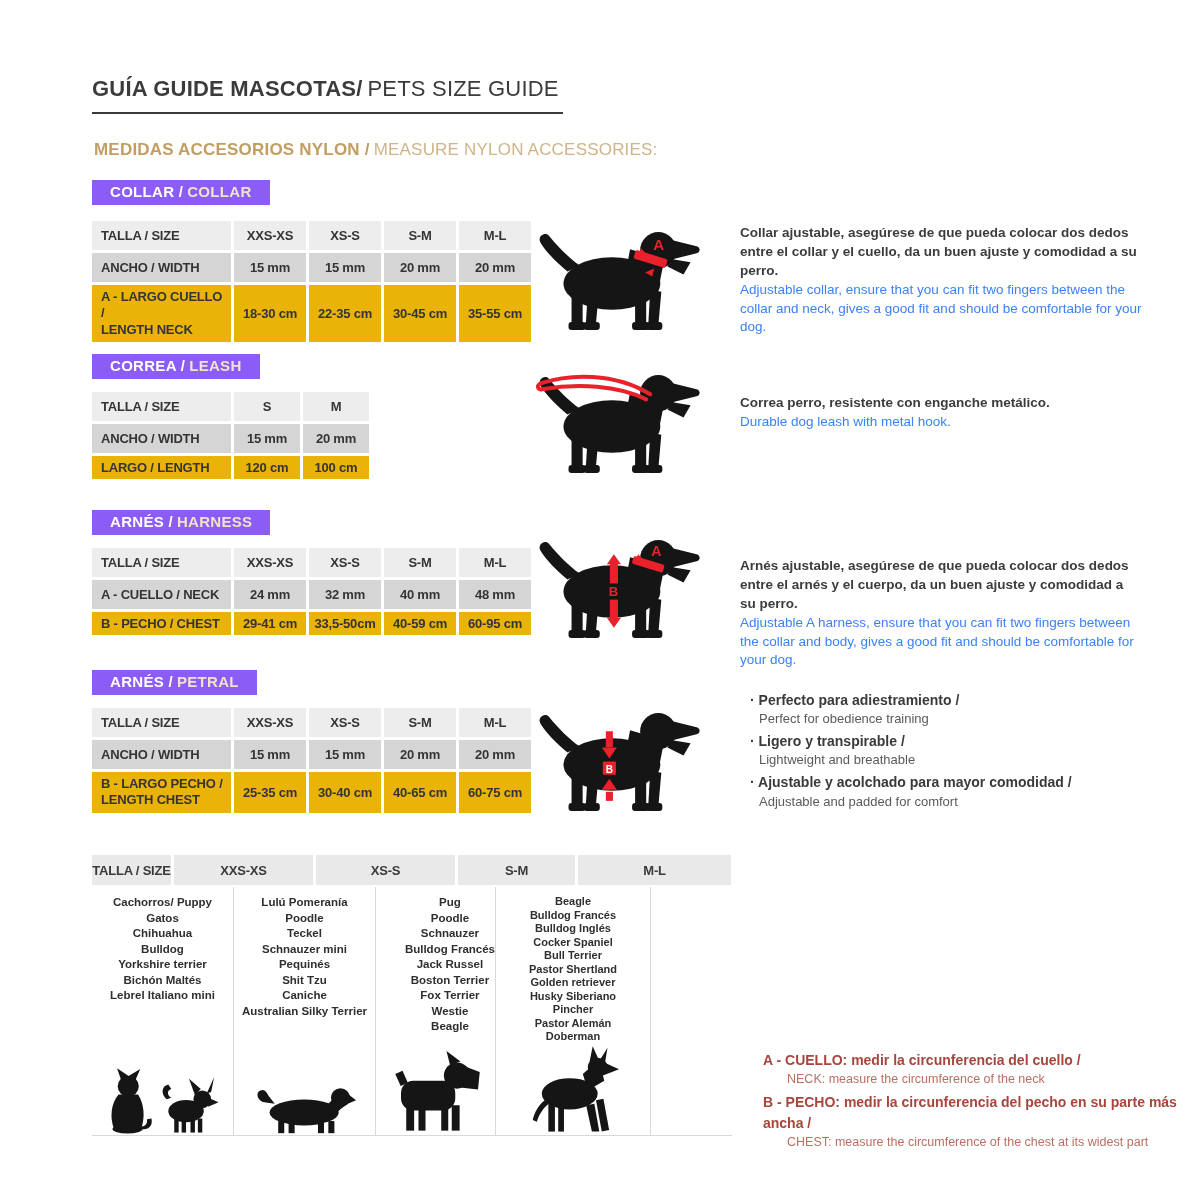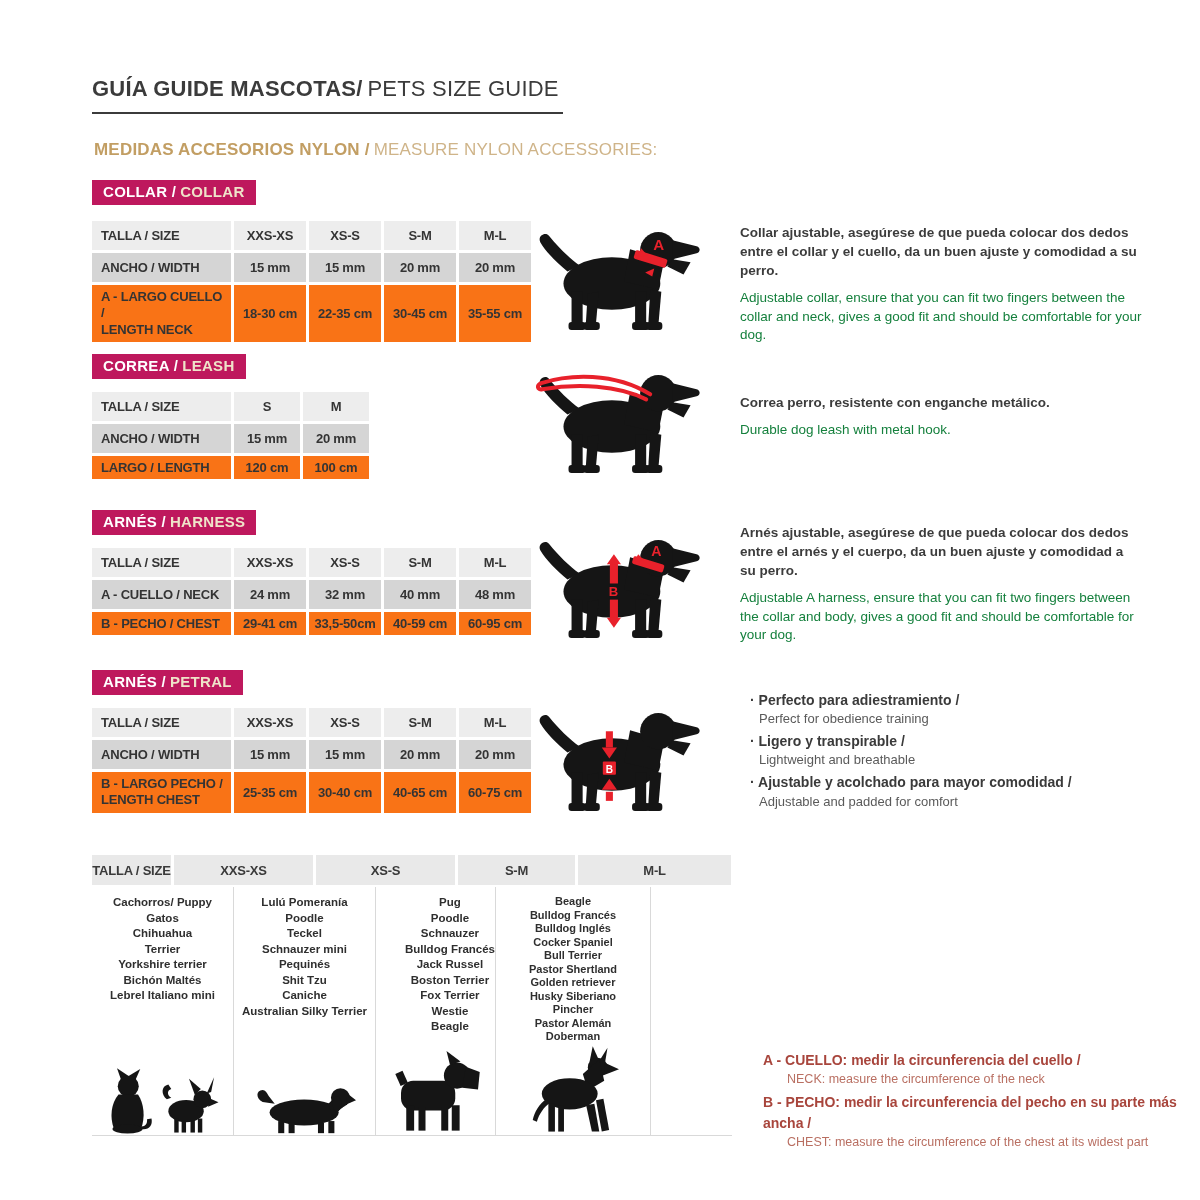--- a/index.html
+++ b/index.html
@@ -10,40 +10,40 @@
   
   .title{font-size:22px;font-weight:bold;letter-spacing:.2px;color:#3b3b3b;
          border-bottom:2px solid #3b3b3b;padding:0 4px 10px 0;display:inline-block;}
   .title .en{font-weight:normal;margin-left:5px;}
 
   
   .subtitle{font-size:17px;font-weight:bold;color:#c29e63;letter-spacing:.2px;}
   .subtitle .en{color:#cfb489;font-weight:normal;margin-left:4px;}
 
   
-  .badge{display:inline-block;background:#be185d;color:#fff;font-weight:bold;
-         font-size:15px;padding:3px 11px 5px;letter-spacing:.3px;}
+  .badge{display:inline-block;background:#8b5cf6;color:#fff;font-weight:bold;
+         font-size:15px;padding:3px 18px 5px;letter-spacing:.3px;}
   .badge .en{color:#efe3c9;margin-left:4px;}
 
   
   table.sizetable{border-collapse:separate;border-spacing:3px;}
   table.sizetable td{font-size:13px;font-weight:bold;color:#343434;text-align:center;
                      vertical-align:middle;padding:4px 2px;letter-spacing:-.2px;}
   table.sizetable td.lbl{text-align:left;padding-left:9px;}
   table.t4 td.lbl{width:128px;}  table.t4 td.val{width:68px;}
   table.t2 td.lbl{width:128px;}  table.t2 td.val{width:62px;}
   tr.hdr td{background:#ededed;height:21px;}
   tr.shade td{background:#d5d5d5;height:21px;}
-  tr.plain td{background:#f97316;}
+  tr.plain td{background:#eab308;}
   .pre{white-space:pre-line;line-height:1.25;}
 
   
   .desc{width:402px;}
   .desc-es{font-weight:bold;font-size:13.5px;line-height:1.4;color:#3c3c3c;}
-  .desc-en{font-size:13.5px;line-height:1.4;color:#15803d;margin-top:8px;}
+  .desc-en{font-size:13.5px;line-height:1.4;color:#3b82f6;}
 
   
   .bullets{width:420px;margin-left:12px;}
   .bullet-es{font-weight:bold;font-size:14px;color:#3a3a3a;line-height:1.45;}
   .bullet-es::before{content:"· ";}
   .bullet-en{font-size:13px;color:#5a5a5a;line-height:1.45;margin-left:9px;margin-bottom:2px;}
 
   
   .breed-header{display:flex;gap:3px;}
   .bh-cell{background:#e9e9e9;height:30px;display:flex;align-items:center;justify-content:center;
@@ -279,21 +279,21 @@
       <polygon points="104,27 110,33 100,35"></polygon>
       <rect x="76" y="34" width="8" height="22"></rect>
       <rect x="76" y="72" width="8" height="22"></rect>
       <polygon points="80,27 73,37 87,37"></polygon>
       <polygon points="80,100 73,90 87,90"></polygon>
       <text x="117" y="29" font-size="14" font-weight="bold">A</text>
       <text x="75" y="68" font-size="13" font-weight="bold">B</text>
     </g>
   </svg>
 
-  <div class="abs desc" style="left:740px;top:524px">
+  <div class="abs desc" style="left:740px;top:557px">
     <div class="desc-es">Arnés ajustable, asegúrese de que pueda colocar dos dedos entre el arnés y el cuerpo, da un buen ajuste y comodidad a su perro.</div>
     <div class="desc-en">Adjustable A harness, ensure that you can fit two fingers between the collar and body, gives a good fit and should be comfortable for your dog.</div>
   </div>
 
   <div class="abs badge" style="left:92px;top:670px">
     <span class="es">ARNÉS /</span><span class="en">PETRAL</span>
   </div>
 
   <table class="abs sizetable t4" style="left:89px;top:705px">
     <tbody>
@@ -353,21 +353,21 @@
       <div class="bh-cell bh-3">S-M</div>
       <div class="bh-cell bh-4">M-L</div>
     </div>
     <div class="breed-body">
 
       <div class="bb-col bb-c1">
         <div class="breeds">
             <div>Cachorros/ Puppy</div>
             <div>Gatos</div>
             <div>Chihuahua</div>
-            <div>Terrier</div>
+            <div>Bulldog</div>
             <div>Yorkshire terrier</div>
             <div>Bichón Maltés</div>
             <div>Lebrel Italiano mini</div>
           </div>
         <div class="sil-row">
           <svg viewBox="0 0 64 92" width="48" height="69">
               <use href="#catshape" fill="#151515"></use>
             </svg>
           <svg viewBox="0 0 84 82" width="62" height="61">
               <use href="#chishape" fill="#151515"></use>

